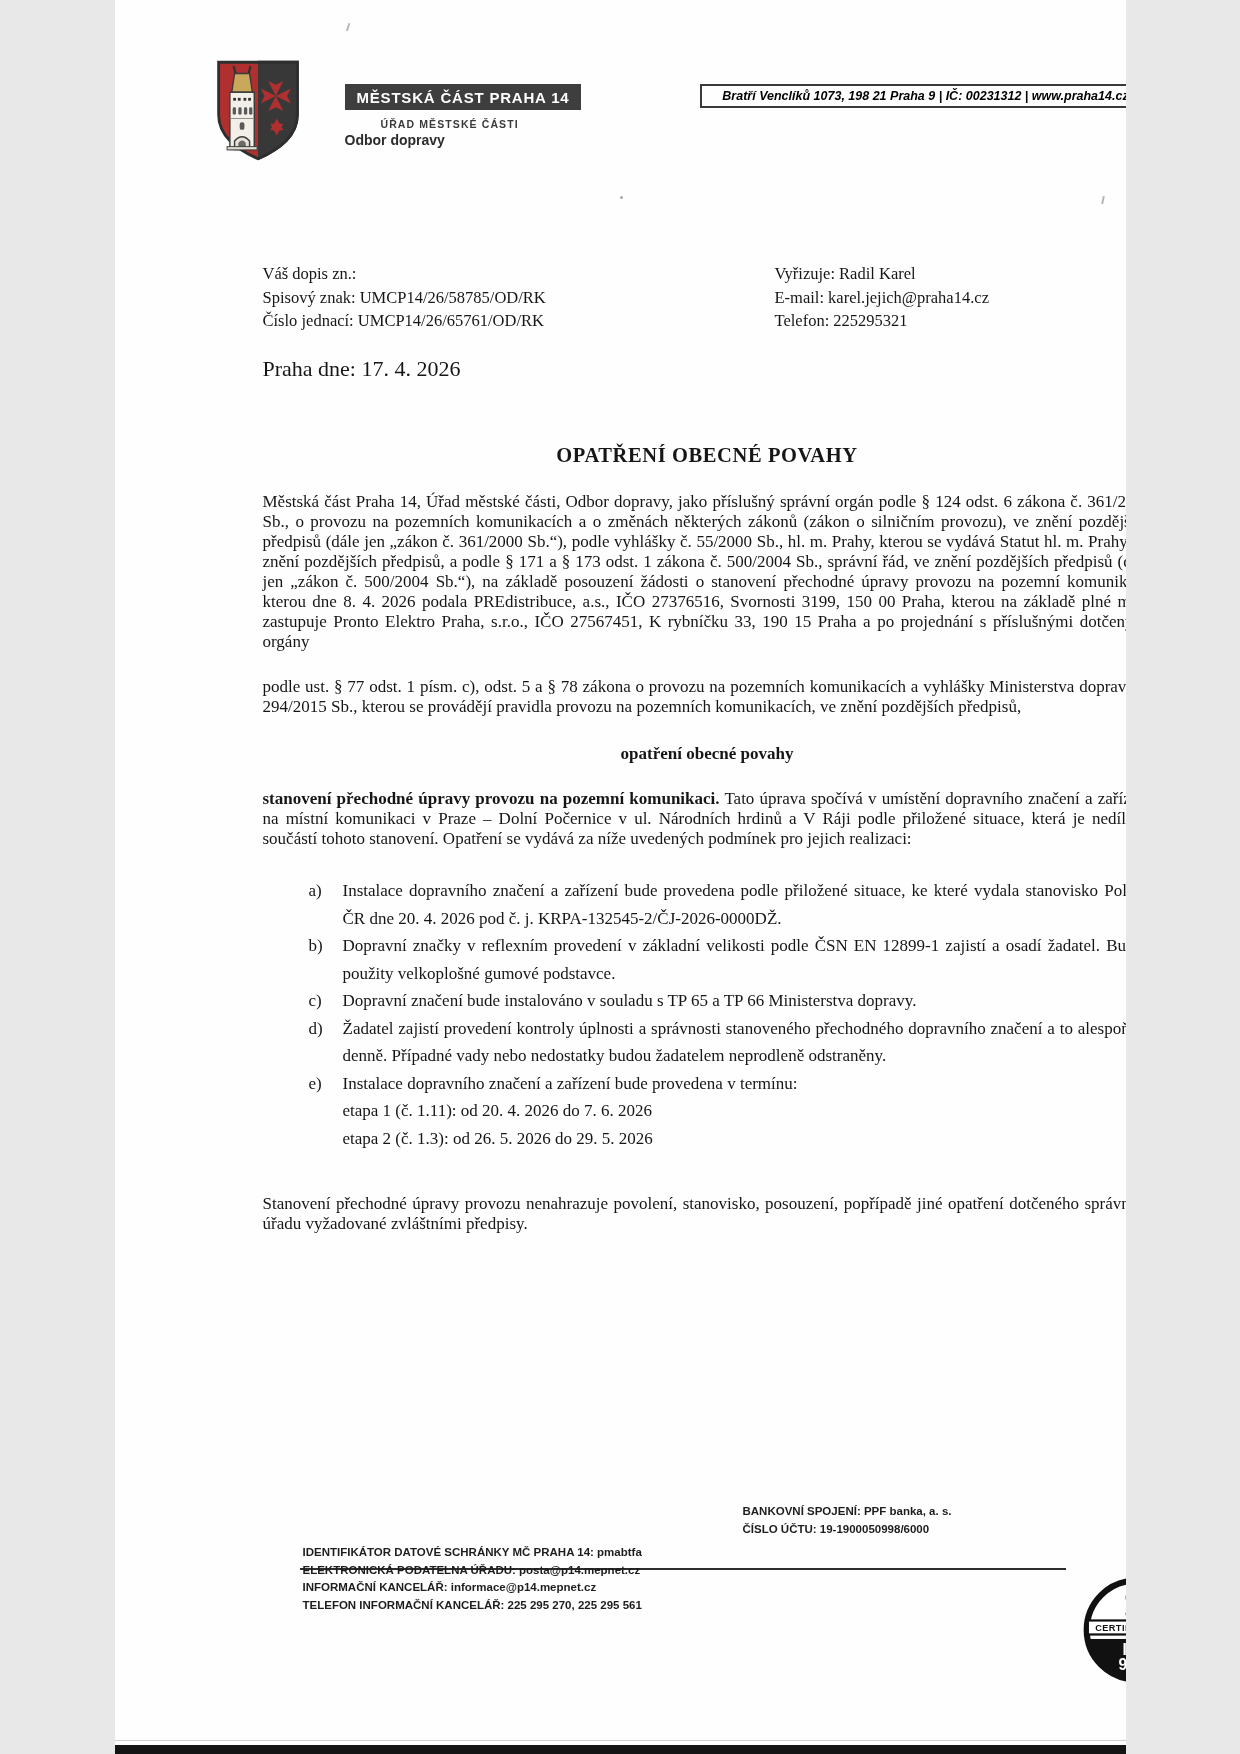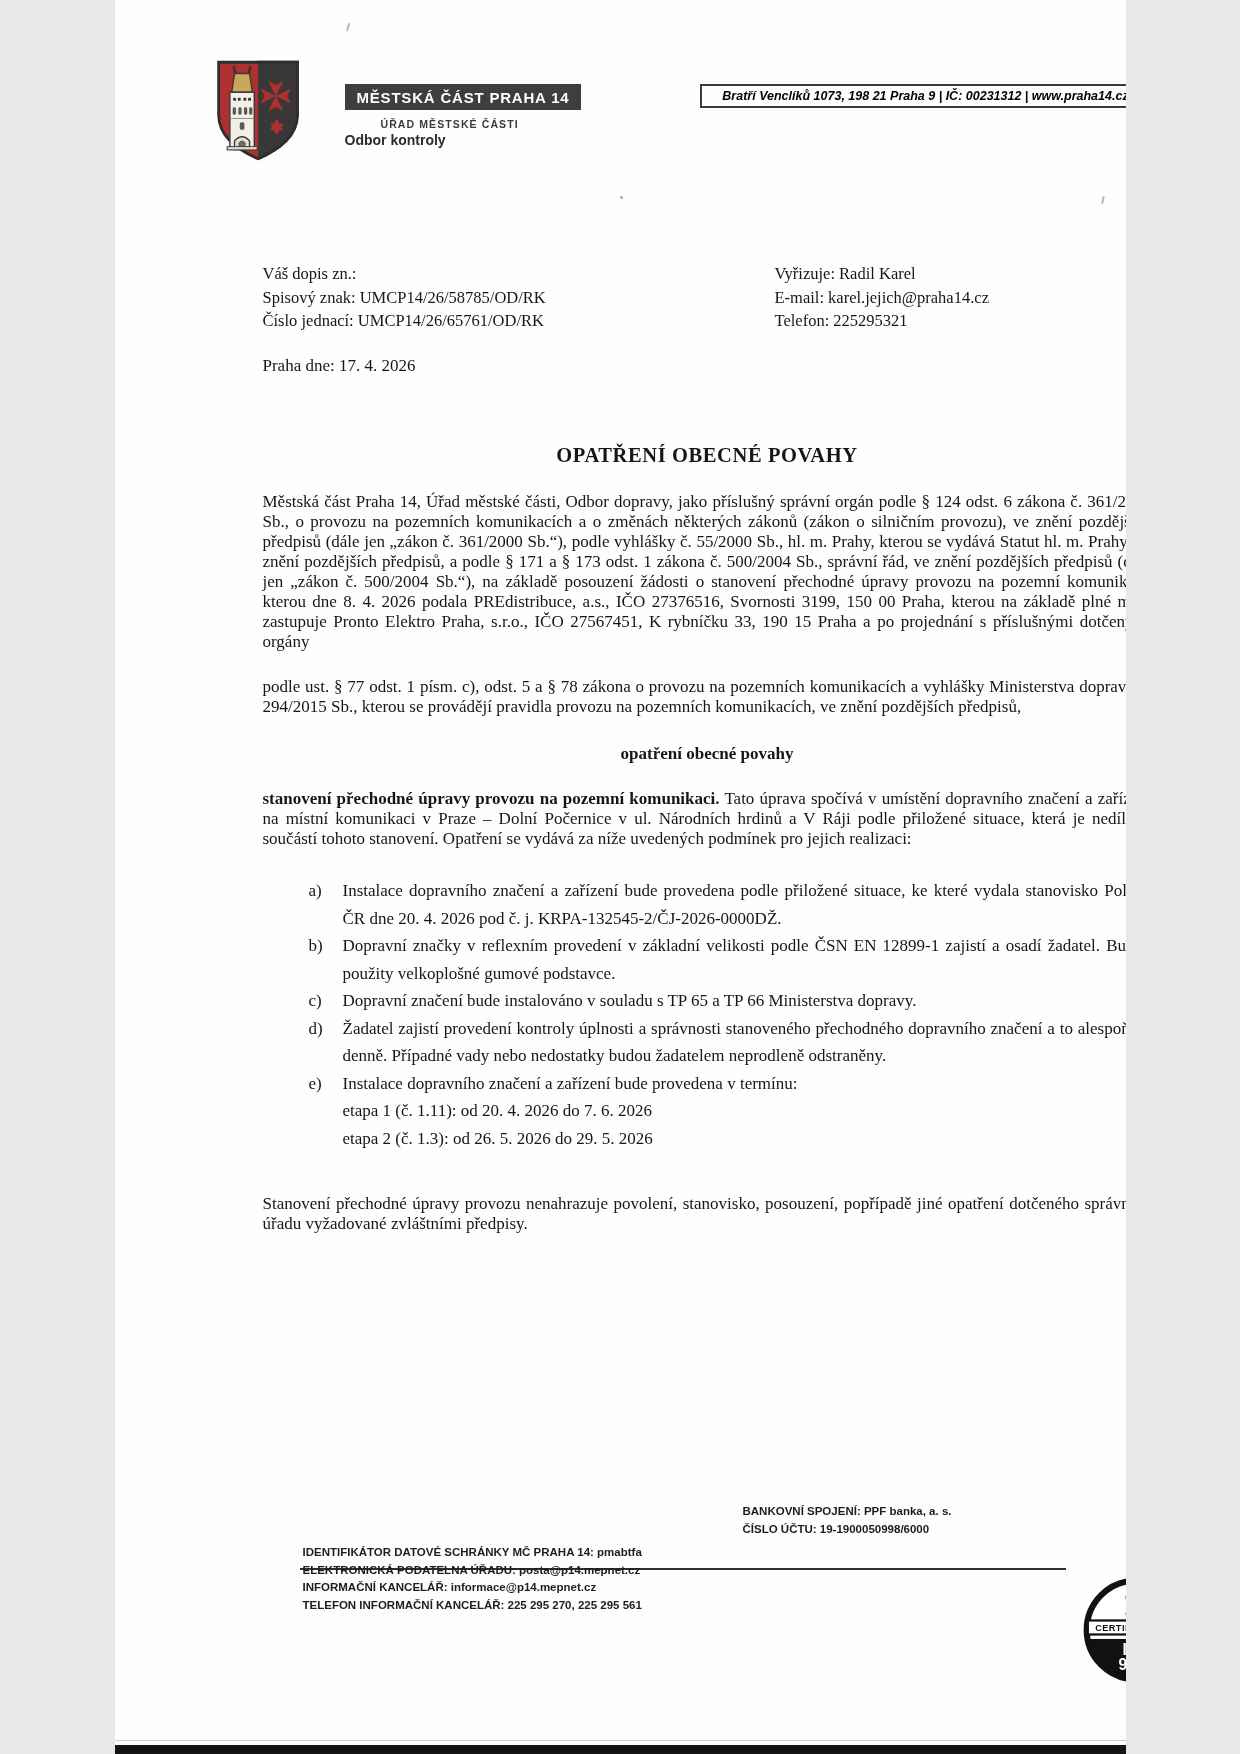--- a/index.html
+++ b/index.html
@@ -18,21 +18,21 @@
   .brand-office { margin-top:8px; font-size:10.5px; font-weight:bold; letter-spacing:1.1px; color:#3a3a3a;padding-left:36px; }
   .brand-dept { margin-top:2px; font-size:14px; font-weight:bold; color:#2c2c2c; }
   .addr-bar { left:585px; top:84px; width:452px; box-sizing:border-box;
     border:2px solid #3a3a3a; padding:3px 4px; text-align:center;
     font-family:"Liberation Sans", sans-serif; font-weight:bold; font-size:12.5px; color:#000000;font-style:italic; }
 
   
   .ref { font-size:16.5px; line-height:23.5px; }
   .ref-left  { left:148px; top:262px; }
   .ref-right { left:660px; top:262px; }
-  .date-line { left:148px; top:356px; font-size:17px; }
+  .date-line { left:148px; top:356px; font-size:22px; }
 
   
   .doc { left:148px; top:444px; width:889px; font-size:17px; }
   .title { margin:0; text-align:center; font-size:20.5px; font-weight:bold; letter-spacing:0.6px; }
   .para { margin:0; margin-top:25px; text-align:justify; line-height:20px; }
   .center-line { margin-top:27px; text-align:center; font-weight:bold; }
   .vydava { letter-spacing:2px; }
   .lead-bold { font-weight:bold; }
   .conds { margin-top:28px; }
   .cond { position:relative; padding-left:80px; text-align:justify; line-height:27.5px; }
@@ -90,21 +90,21 @@
     <polygon points="67,40 51,32 55,40 51,48" fill="#b03030"></polygon>
     <polygon points="67,40 83,32 79,40 83,48" fill="#b03030"></polygon>
 
     <polygon points="68,64 61,76.5 75,76.5" fill="#b03030"></polygon>
     <polygon points="68,82 61,69.5 75,69.5" fill="#b03030"></polygon>
   </svg>
 
   <div class="abs brand">
     <div class="brand-box">MĚSTSKÁ ČÁST PRAHA 14</div>
     <div class="brand-office">ÚŘAD MĚSTSKÉ ČÁSTI</div>
-    <div class="brand-dept">Odbor kontroly</div>
+    <div class="brand-dept">Odbor dopravy</div>
   </div>
 
   <div class="abs addr-bar">Bratří Venclíků 1073, 198 21  Praha 9 | IČ: 00231312 | www.praha14.cz</div>
 
   <div class="abs ref ref-left">
     <div>Váš dopis zn.:</div>
     <div>Spisový znak: UMCP14/26/58785/OD/RK</div>
     <div>Číslo jednací: UMCP14/26/65761/OD/RK</div>
   </div>
   <div class="abs ref ref-right">

